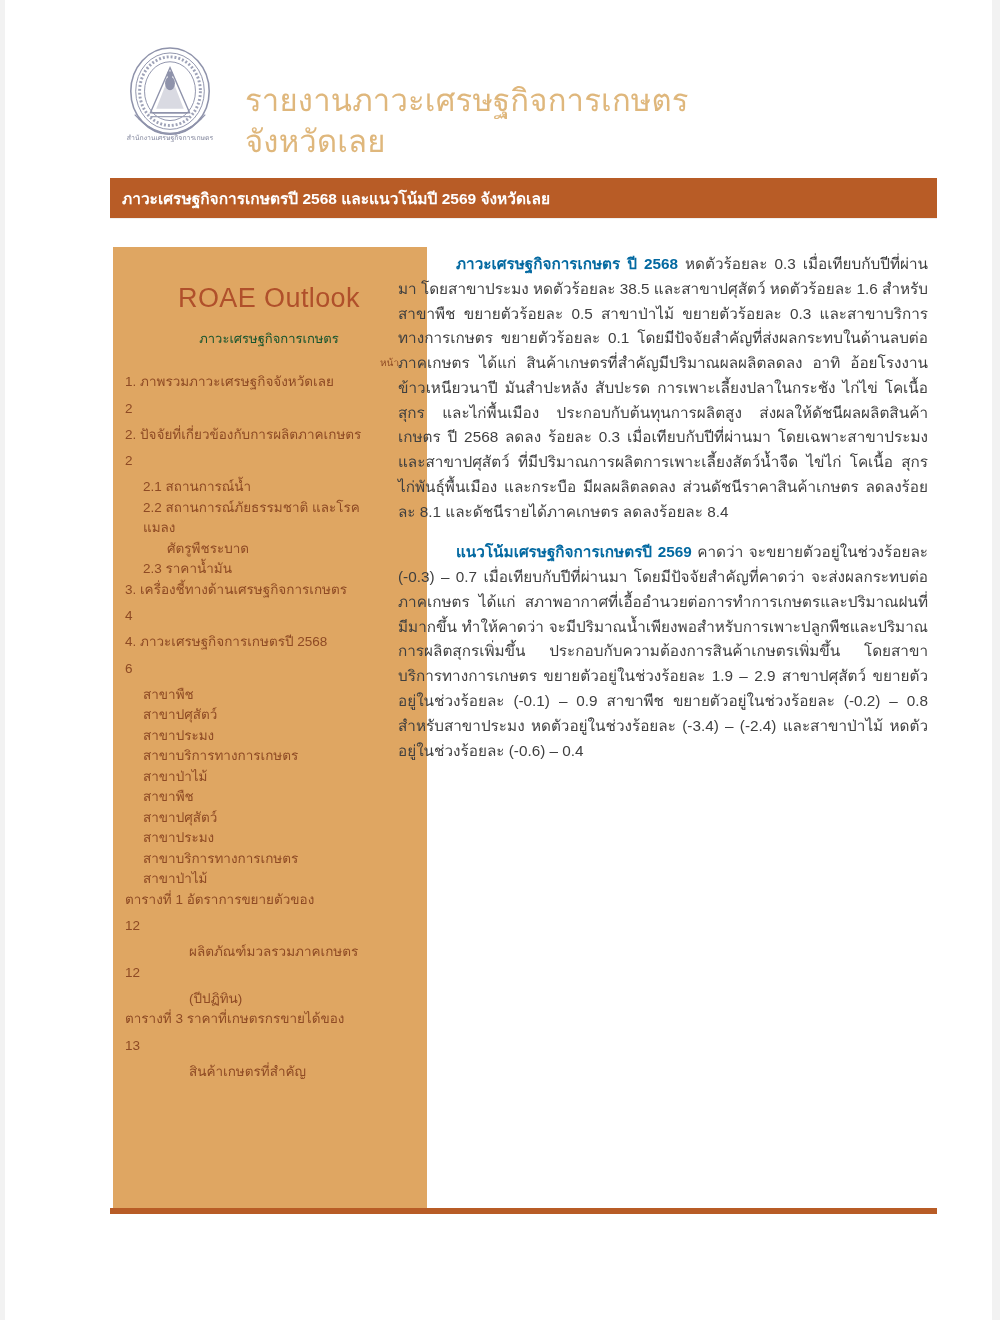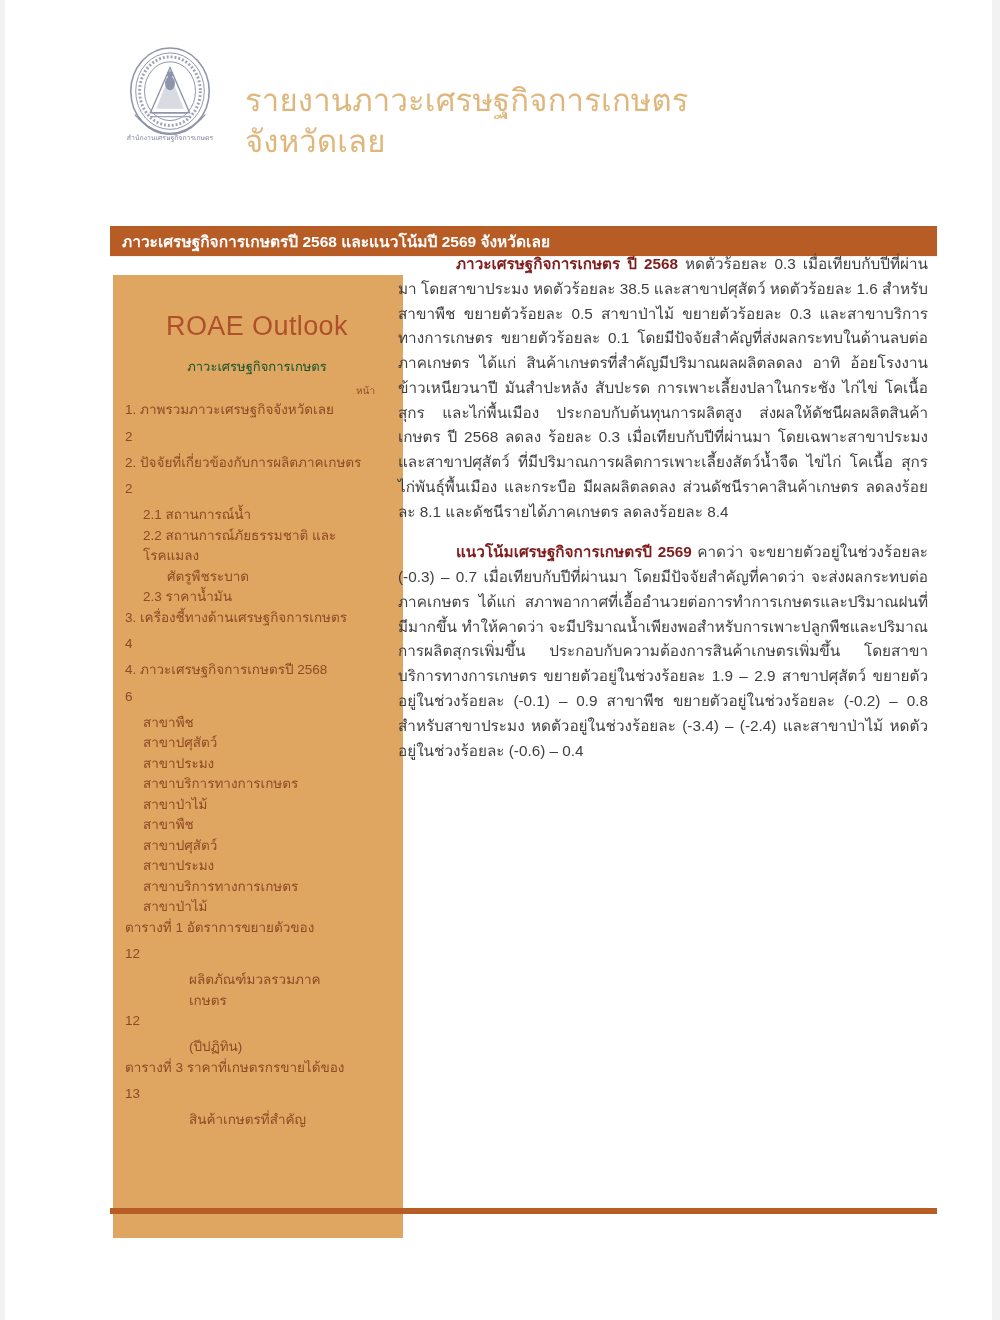--- a/index.html
+++ b/index.html
@@ -57,47 +57,45 @@
     margin-top: 40px;
   }
   .header-title .line2 { display:block; }
 
   
   .banner {
     position: absolute;
     left: 105px;
     top: 178px;
     width: 827px;
-    height: 30px;
+    height: 40px;
     background: #b85c26;
     box-shadow: 0 1px 0 rgba(0,0,0,0.06);
-    margin-top: 48px;
   }
   .banner-text {
     position: absolute;
     left: 12px;
     top: 50%;
     transform: translateY(-50%);
     color: #ffffff;
     font-size: 15.5px;
     font-weight: bold;
     white-space: nowrap;
   }
 
   
   .sidebar {
     position: absolute;
     left: 108px;
     top: 247px;
-    width: 290px;
+    width: 314px;
     height: 963px;
     background: #dfa662;
     box-sizing: border-box;
     padding: 26px 14px 0 12px;
-    margin-top: 28px;
   }
   .roae-title {
     text-align: center;
     color: #b0502b;
     font-size: 27px;
     font-weight: 400;
     letter-spacing: 0.4px;
     margin: 10px 0 14px 0;
   }
   .roae-sub {
@@ -145,21 +143,21 @@
   .para {
     color: #3f3f3f;
     font-size: 15.3px;
     line-height: 1.62;
     text-align: justify;
     text-justify: inter-word;
     margin: 0 0 16px 0;
   }
   .para .indent { display: inline-block; width: 58px; }
   .lead {
-    color: #7f1d1d;
+    color: #0369a1;
     font-weight: bold;
   }
 
   
   .bottom-rule {
     position: absolute;
     left: 105px;
     top: 1208px;
     width: 827px;
     height: 6px;

